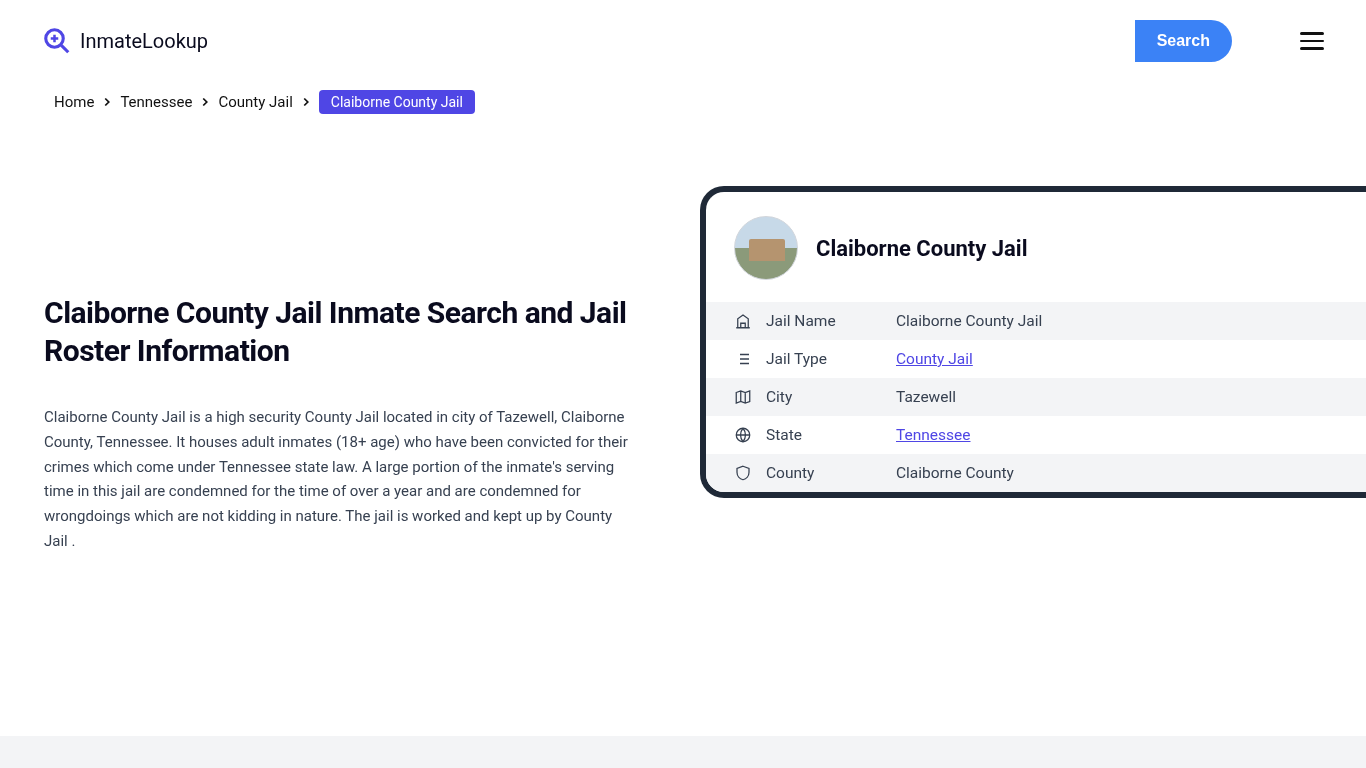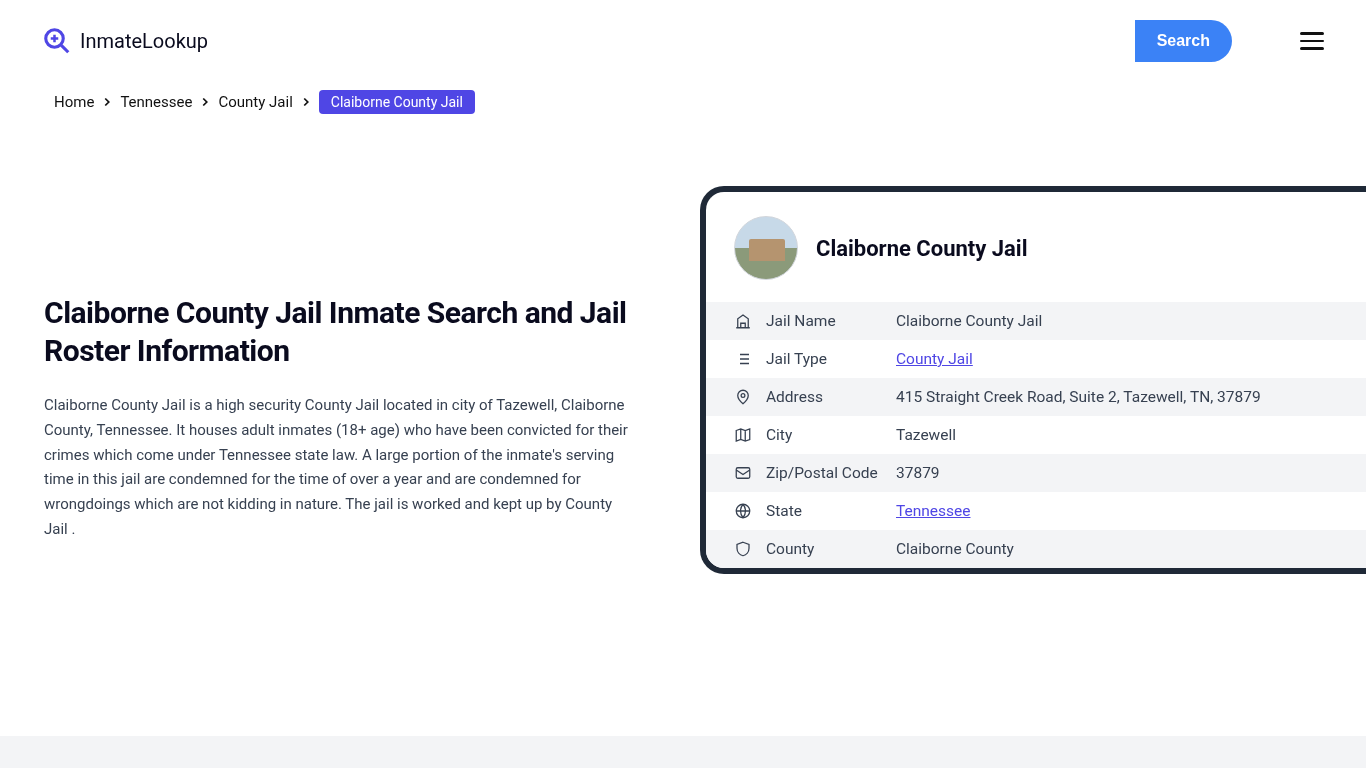--- a/index.html
+++ b/index.html
@@ -18,21 +18,21 @@
     .menu-btn { margin-left: 48px; cursor: pointer; display: flex; flex-direction: column; gap: 5px; }
     .menu-btn span { display: block; width: 24px; height: 2.5px; background: #111; border-radius: 2px; }
     
     .breadcrumb { display: flex; align-items: center; padding: 8px 54px 0; gap: 6px; font-size: 15px; }
     .bc-link { color: #111; text-decoration: none; cursor: pointer; }
     .bc-chevron { width: 14px; height: 14px; color: #111; }
     .bc-current { background: #4F46E5; color: #fff; padding: 4px 12px; border-radius: 4px; font-size: 14px; }
     
     .main { display: flex; padding: 0 0 0 44px; margin-top: 180px; gap: 60px; align-items: flex-start; }
     .left { width: 600px; padding-right: 10px; }
-    .page-title { font-size: 30px; font-weight: 700; line-height: 1.25; color: #0A0B1E; margin-bottom: 24px; letter-spacing: -0.5px; }
+    .page-title { font-size: 30px; font-weight: 700; line-height: 1.25; color: #0A0B1E; margin-bottom: 36px; letter-spacing: -0.5px; }
     .para { font-size: 15px; line-height: 1.65; color: #374151; margin-bottom: 20px; }
     
     .card { position: absolute; right: 0; top: 186px; width: 666px; background: #fff; border: 6px solid #1F2937; border-right: none; border-radius: 24px 0 0 24px; padding: 0; overflow: hidden; }
     .card-header { display: flex; align-items: center; gap: 18px; padding: 24px 28px 22px; }
     .avatar { width: 64px; height: 64px; border-radius: 50%; border: 1px solid #D1D5DB; background: linear-gradient(180deg, #C7D9E8 0%, #C7D9E8 50%, #8B9A7A 50%, #8B9A7A 100%); position: relative; overflow: hidden; }
     .avatar::after { content: ""; position: absolute; left: 14px; top: 22px; width: 36px; height: 22px; background: #B5946F; border-radius: 2px 2px 0 0; }
     .card-title { font-size: 22px; font-weight: 700; color: #0A0B1E; }
     
     .info-table { width: 100%; }
     .info-row { display: flex; align-items: center; padding: 10px 28px; font-size: 15.5px; }
@@ -105,40 +105,24 @@
     </div>
     <div class="info-row">
       <svg class="info-icon" viewBox="0 0 24 24" fill="none" stroke="currentColor" stroke-width="1.7">
           <path d="M8 6h12M8 12h12M8 18h12M4 6h.01M4 12h.01M4 18h.01"></path>
         </svg>
       <span class="info-label">Jail Type</span>
       <a class="info-link">County Jail</a>
     </div>
     <div class="info-row">
       <svg class="info-icon" viewBox="0 0 24 24" fill="none" stroke="currentColor" stroke-width="1.7">
-          <path d="M12 21s-7-6-7-11a7 7 0 0114 0c0 5-7 11-7 11z"></path>
-          <circle cx="12" cy="10" r="2.5"></circle>
-        </svg>
-      <span class="info-label">Address</span>
-      <span class="info-value">415 Straight Creek Road, Suite 2, Tazewell, TN, 37879</span>
-    </div>
-    <div class="info-row">
-      <svg class="info-icon" viewBox="0 0 24 24" fill="none" stroke="currentColor" stroke-width="1.7">
           <path d="M3 6l6-2 6 2 6-2v14l-6 2-6-2-6 2V6zM9 4v14M15 6v14"></path>
         </svg>
       <span class="info-label">City</span>
       <span class="info-value">Tazewell</span>
-    </div>
-    <div class="info-row">
-      <svg class="info-icon" viewBox="0 0 24 24" fill="none" stroke="currentColor" stroke-width="1.7">
-          <rect x="3" y="5" width="18" height="14" rx="2"></rect>
-          <path d="M3 8l9 6 9-6"></path>
-        </svg>
-      <span class="info-label">Zip/Postal Code</span>
-      <span class="info-value">37879</span>
     </div>
     <div class="info-row">
       <svg class="info-icon" viewBox="0 0 24 24" fill="none" stroke="currentColor" stroke-width="1.7">
           <circle cx="12" cy="12" r="9"></circle>
           <path d="M3 12h18M12 3a14 14 0 010 18M12 3a14 14 0 000 18"></path>
         </svg>
       <span class="info-label">State</span>
       <a class="info-link">Tennessee</a>
     </div>
     <div class="info-row">

